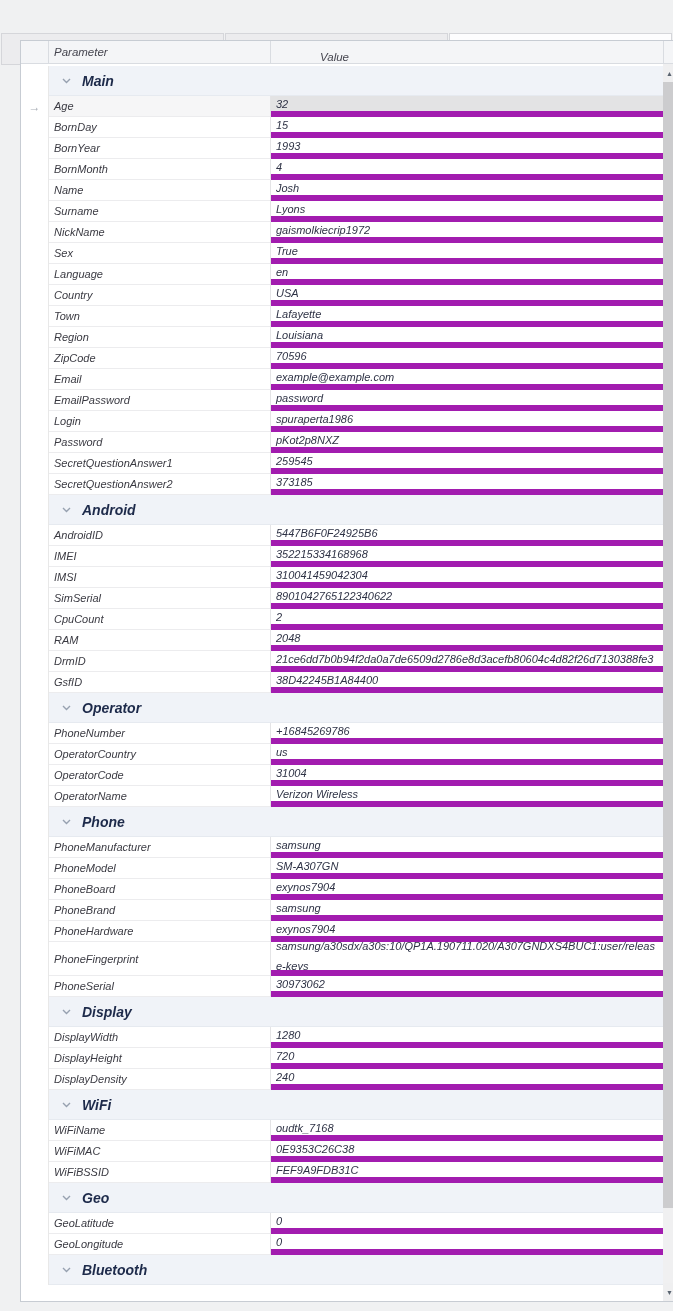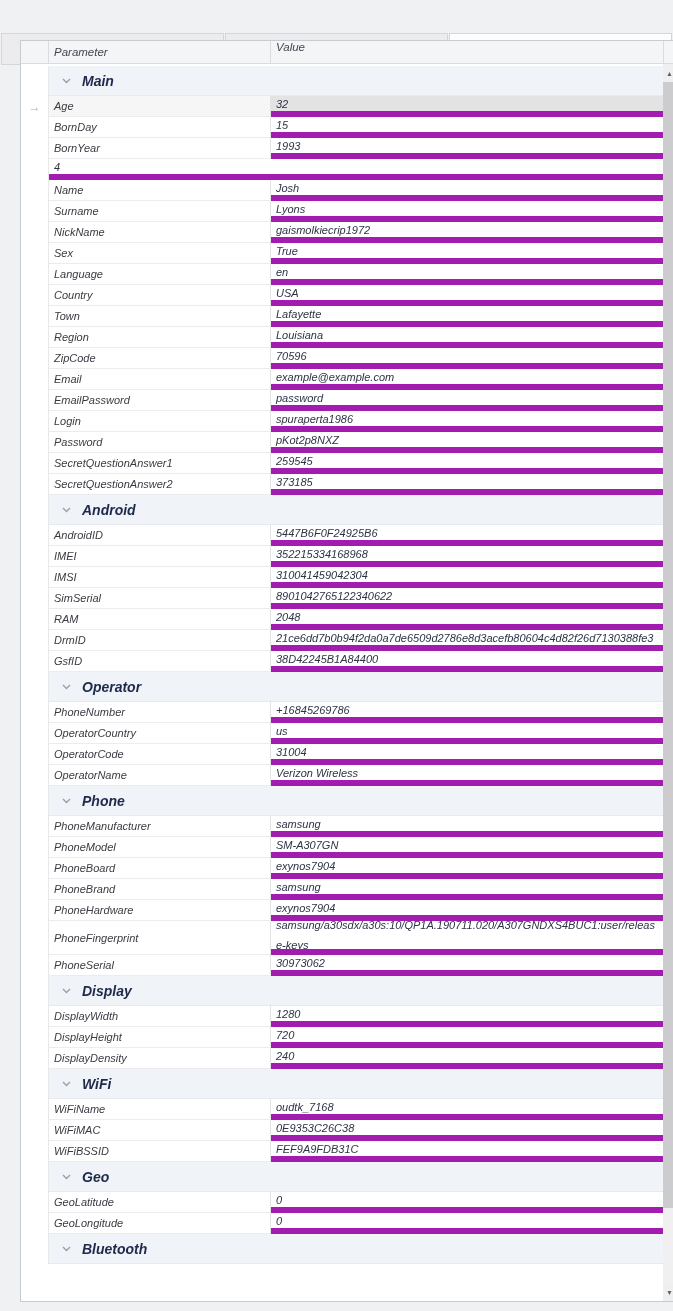--- a/index.html
+++ b/index.html
@@ -35,21 +35,21 @@
     display:flex; flex-direction:column;font-style:italic;
   }
 
   .grid-header {
     display:flex; height:23px; flex:0 0 23px;
     background:#f4f5f7; border-bottom:1px solid #d9dce1;
     font-size:11.5px; color:#45454f;
   }
   .gh-gutter { flex:0 0 28px; border-right:1px solid #d9dce1; }
   .gh-param  { flex:0 0 222px; border-right:1px solid #d9dce1; display:flex; align-items:center; padding-left:5px; }
-  .gh-value  { flex:1 1 auto; display:flex; align-items:flex-start; padding-left:5px; }
+  .gh-value  { flex:1 1 auto; display:flex; align-items:flex-end; padding-left:5px;margin-left:44px; }
   .gh-corner { flex:0 0 13px; border-left:1px solid #d9dce1; }
 
   .grid-body { flex:1 1 auto; position:relative; overflow:hidden; }
   .rows-wrap { position:absolute; left:0; top:0; right:13px; bottom:0; overflow:hidden; padding-top:2px; }
 
   
   .group-row { display:flex; height:30px; }
   .group-gutter { flex:0 0 28px; background:#ffffff; border-right:1px solid #e8e8e8; }
   .group-band {
     flex:1 1 auto; background:#f0f3f8; border-bottom:1px solid #e6eaf0;
@@ -159,20 +159,21 @@
             <span></span>
           </div>
     <div class="param-cell">BornYear</div>
     <div class="value-cell">1993</div>
   </div>
 
   <div class="data-row">
     <div class="row-gutter">
             <span></span>
           </div>
+    <div class="param-cell">BornMonth</div>
     <div class="value-cell">4</div>
   </div>
 
   <div class="data-row">
     <div class="row-gutter">
             <span></span>
           </div>
     <div class="param-cell">Name</div>
     <div class="value-cell">Josh</div>
   </div>
@@ -326,20 +327,27 @@
   </div>
 
   <div class="data-row">
     <div class="row-gutter">
             <span></span>
           </div>
     <div class="param-cell">SimSerial</div>
     <div class="value-cell">8901042765122340622</div>
   </div>
 
+  <div class="data-row">
+    <div class="row-gutter">
+            <span></span>
+          </div>
+    <div class="param-cell">CpuCount</div>
+    <div class="value-cell">2</div>
+  </div>
 
   <div class="data-row">
     <div class="row-gutter">
             <span></span>
           </div>
     <div class="param-cell">RAM</div>
     <div class="value-cell">2048</div>
   </div>
 
   <div class="data-row">

